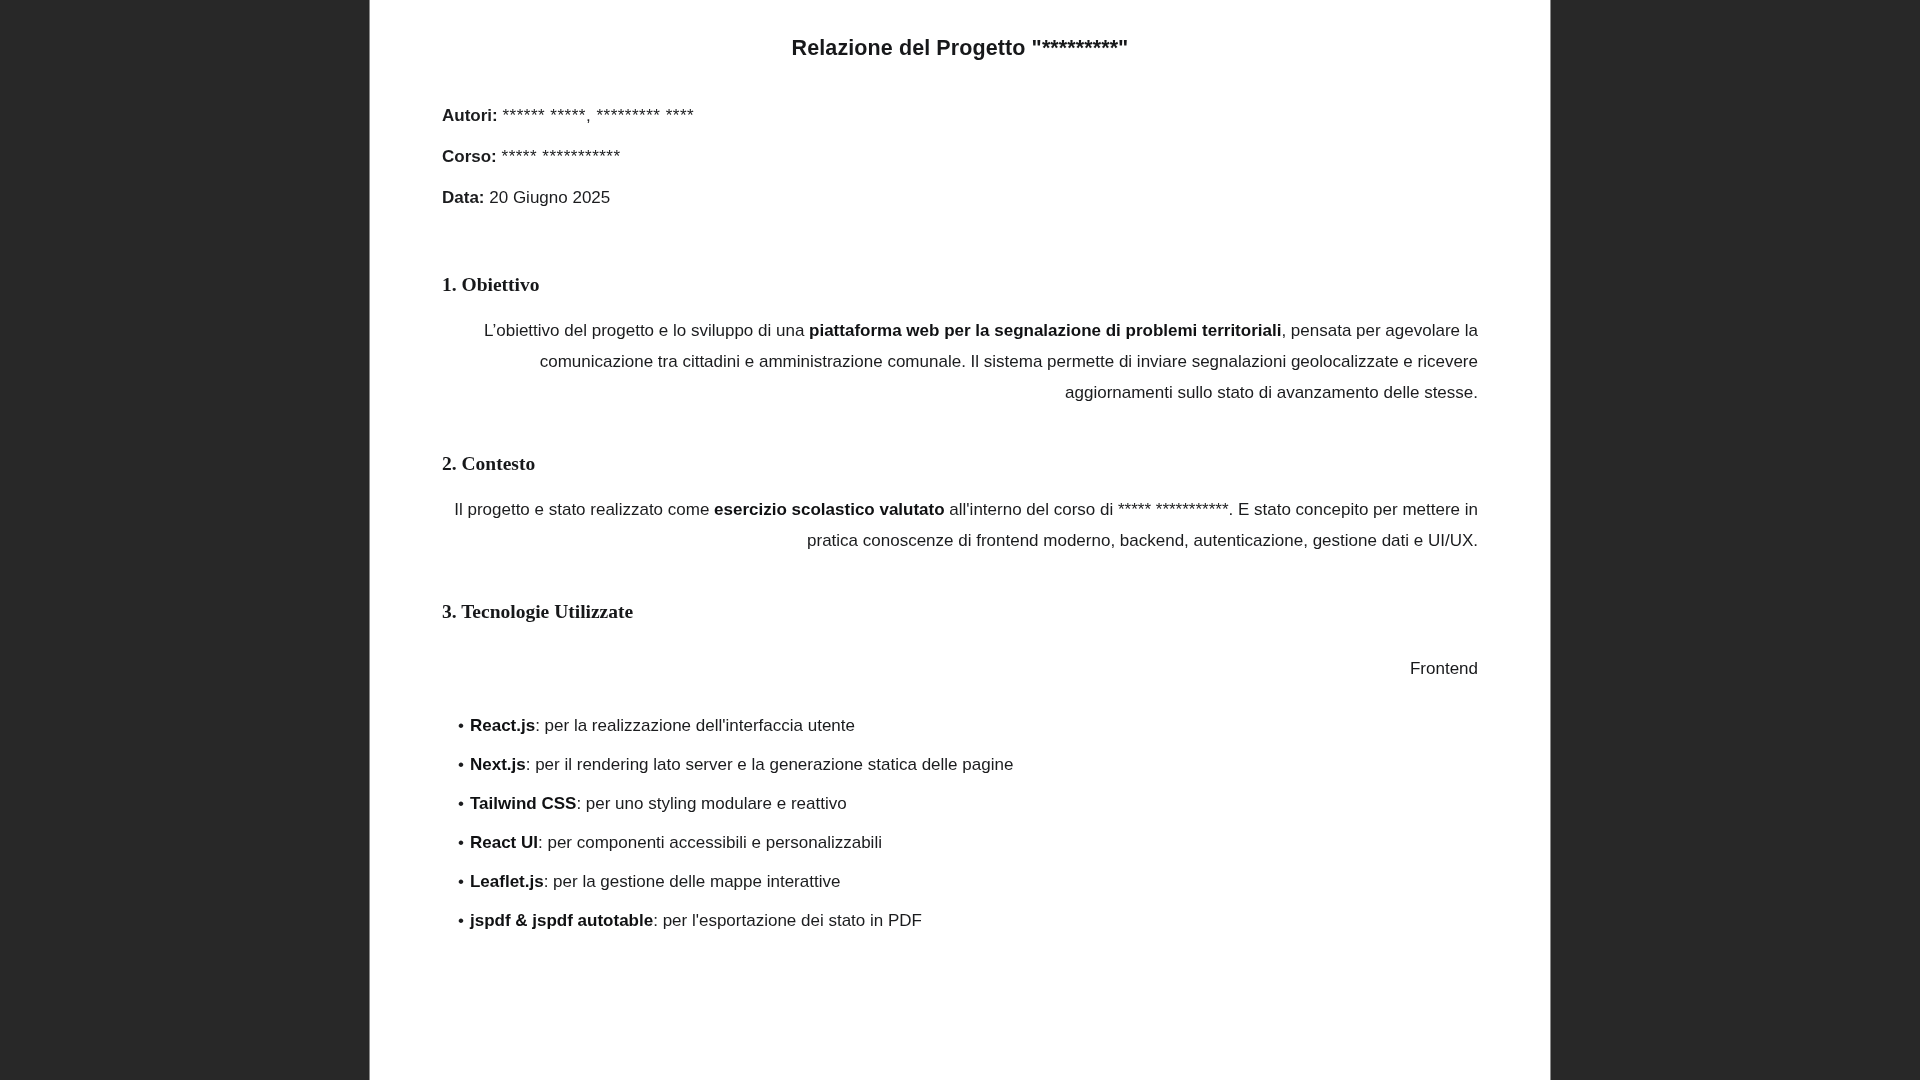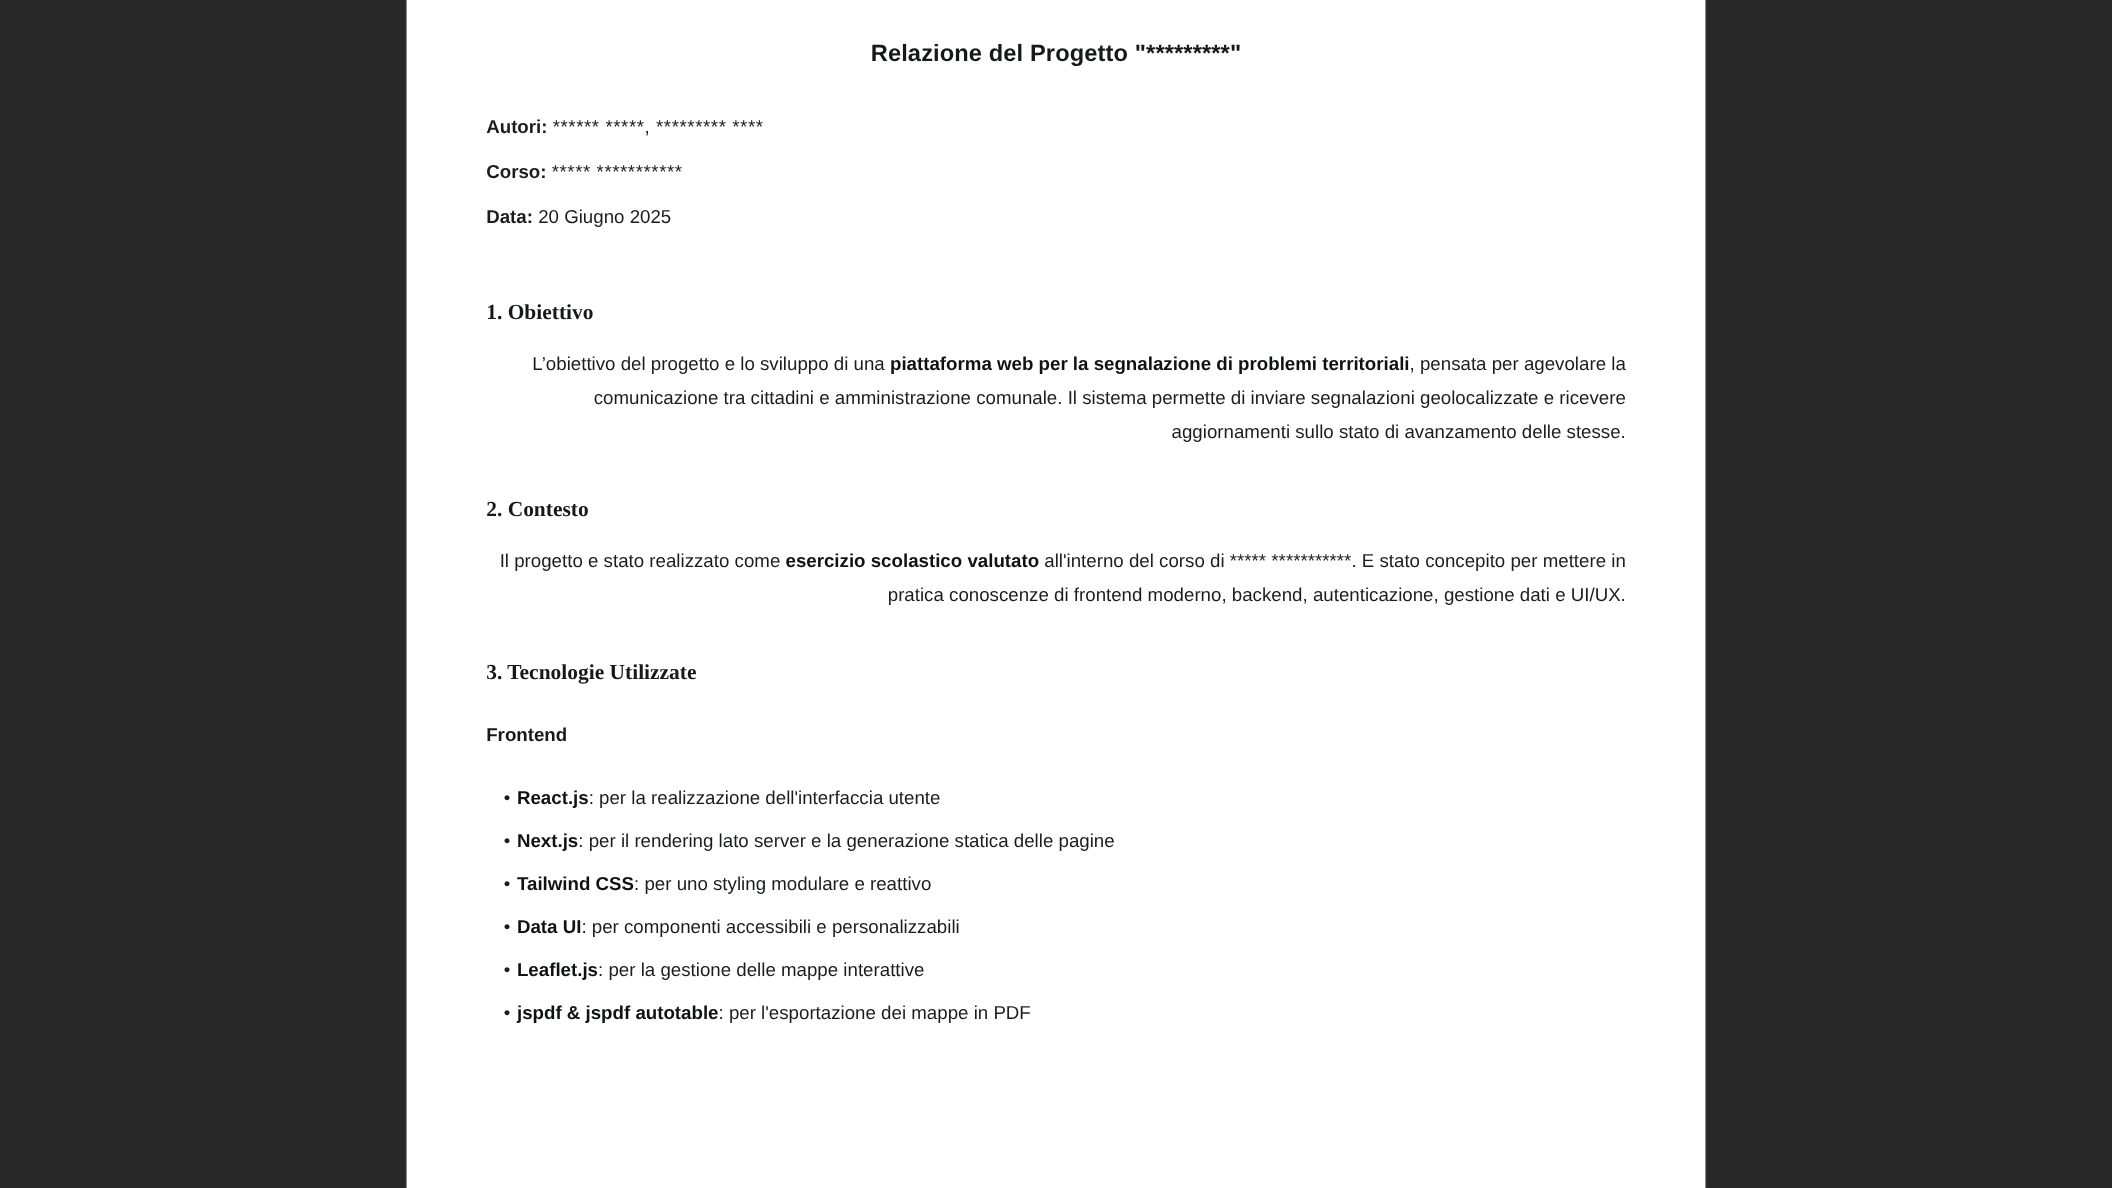--- a/index.html
+++ b/index.html
@@ -77,24 +77,25 @@
     line-height: 1.82;
     margin: 0;
     padding-top: 20px;
     text-align: right;
   }
 
   .para b { font-weight: bold; color: #101113; }
 
   .sub-head {
     font-size: 17px;
-    font-weight: bold;
+    font-weight: normal;
     color: #17181a;
     margin: 0;
     padding-top: 36px;
+    text-align: right;
   }
 
   .bullets {
     margin: 16px;
     padding: 22px 0 0 0;
     list-style: none;
   }
 
   .bullets li {
     font-size: 17px;
@@ -142,20 +143,20 @@
       <p class="para"><span>Il progetto e stato realizzato come </span><b>esercizio scolastico valutato</b><span> all'interno del corso di ***** ***********. E stato concepito per mettere in pratica conoscenze di frontend moderno, backend, autenticazione, gestione dati e UI/UX.</span></p>
     </section>
 
     <section>
       <h2 class="sec-head">3. Tecnologie Utilizzate</h2>
       <h3 class="sub-head">Frontend</h3>
       <ul class="bullets">
           <li><span class="dot">•</span><b>React.js</b><span>: per la realizzazione dell'interfaccia utente</span></li>
           <li><span class="dot">•</span><b>Next.js</b><span>: per il rendering lato server e la generazione statica delle pagine</span></li>
           <li><span class="dot">•</span><b>Tailwind CSS</b><span>: per uno styling modulare e reattivo</span></li>
-          <li><span class="dot">•</span><b>Data UI</b><span>: per componenti accessibili e personalizzabili</span></li>
+          <li><span class="dot">•</span><b>React UI</b><span>: per componenti accessibili e personalizzabili</span></li>
           <li><span class="dot">•</span><b>Leaflet.js</b><span>: per la gestione delle mappe interattive</span></li>
-          <li><span class="dot">•</span><b>jspdf &amp; jspdf autotable</b><span>: per l'esportazione dei mappe in PDF</span></li>
+          <li><span class="dot">•</span><b>jspdf &amp; jspdf autotable</b><span>: per l'esportazione dei stato in PDF</span></li>
         </ul>
     </section>
 
   </div>
 </div>
 
 </body></html>

